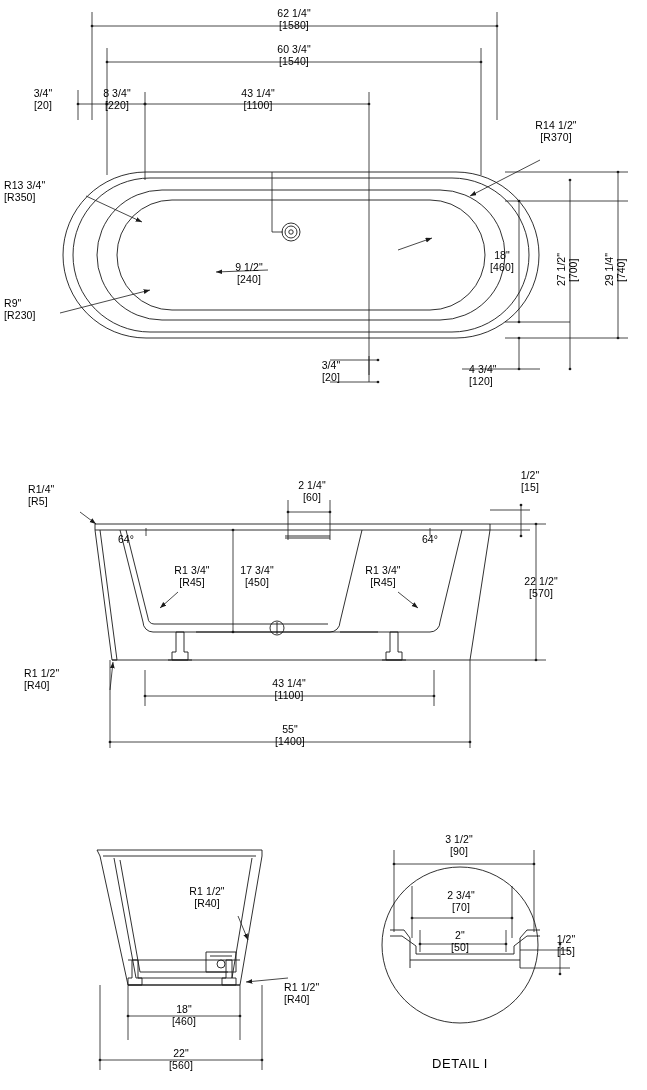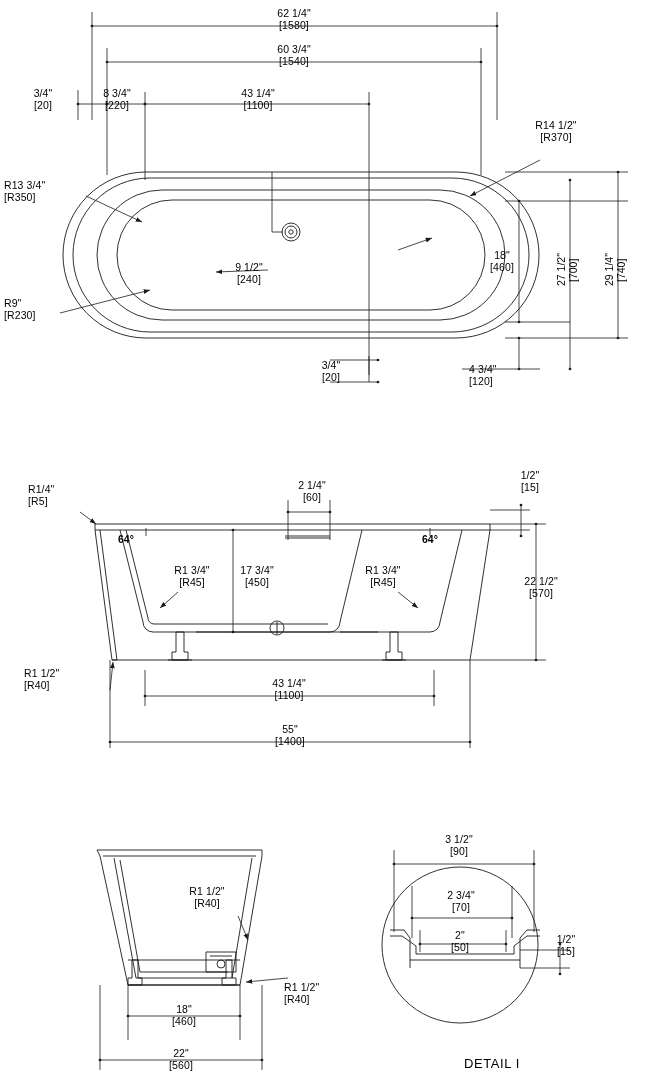--- a/index.html
+++ b/index.html
@@ -34,36 +34,35 @@
     text-align: center;
     white-space: pre;
     color: #000;
     letter-spacing: 0.1px;
   }
   .dimtext.left { text-align: left; }
   .detail-title {
     position: absolute;
     font-size: 13px;
     letter-spacing: 0.6px;
-    text-align: right;
+    text-align: center;
   }
   .vert {
     position: absolute;
     font-size: 10.5px;
     line-height: 11.5px;
     writing-mode: vertical-rl;
     transform: rotate(180deg);
     text-align: center;
     white-space: pre;
   }
   .ang {
     position: absolute;
     font-size: 10.5px;
     white-space: pre;
-    font-weight: bold;
   }
 </style>
 </head>
 <body>
 
 <div id="sheet">
 
   <svg class="drawing" viewBox="0 0 647 1090" xmlns="http://www.w3.org/2000/svg">
     <defs>
       <marker id="dotm" markerWidth="6" markerHeight="6" refX="3" refY="3" orient="auto">

